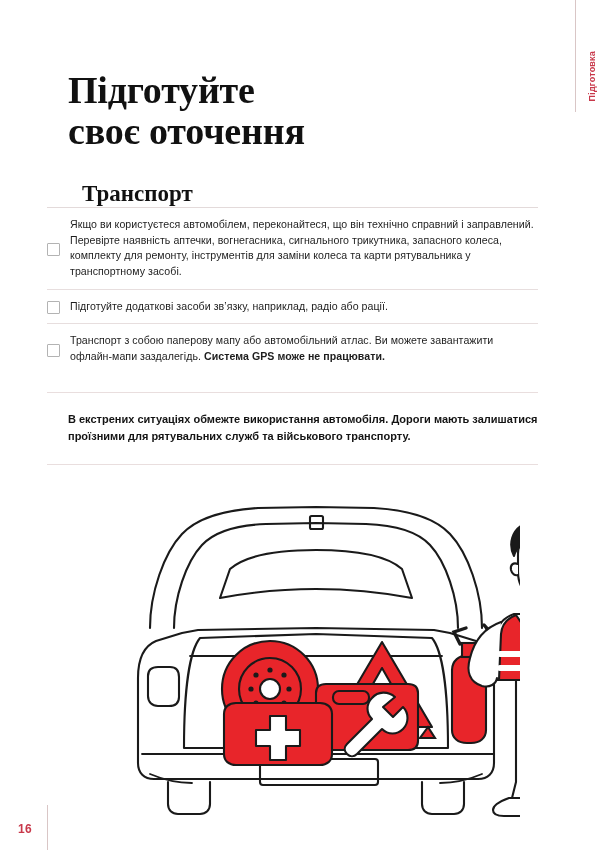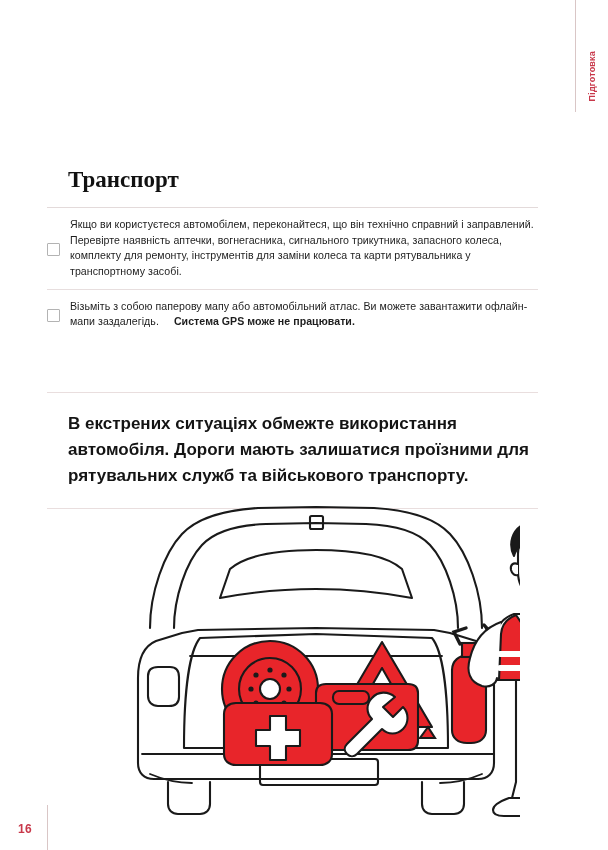--- a/index.html
+++ b/index.html
@@ -71,21 +71,21 @@
 
   .subtitle {
     position: absolute;
     left: 68px;
     top: 168px;
     font-family: "Liberation Serif", serif;
     font-weight: 700;
     font-size: 23px;
     line-height: 1;
     color: #111111;
-    margin: 0;
+    margin: 14px;
   }
 
   
   .checklist {
     position: absolute;
     left: 47px;
     top: 207px;
     width: 491px;
   }
   .check-item {
@@ -104,35 +104,35 @@
     border-radius: 1px;
     background: #fff;
     margin-top: 2px;
   }
   .check-text {
     font-size: 10.6px;
     line-height: 1.48;
     color: #1d1d1d;
     letter-spacing: .05px;
   }
-  .check-text b { font-weight: 700; margin-left: 12px; }
+  .check-text b { font-weight: 700; }
 
   
   .callout {
     position: absolute;
     left: 47px;
     top: 392px;
     width: 491px;
     border-top: 1px solid #e9dede;
     border-bottom: 1px solid #e9dede;
     padding: 18px 0 20px 21px;
     box-sizing: border-box;
   }
   .callout-text {
-    font-size: 17px;
+    font-size: 11px;
     font-weight: 700;
     line-height: 1.52;
     color: #141414;
     margin: 0;
     letter-spacing: 0;
   }
 
   
   .illustration {
     position: absolute;
@@ -166,35 +166,43 @@
 </head>
 <body>
 
 <div class="page">
 
   <div class="side-tab">
     <div class="side-tab-rule"></div>
     <div class="side-tab-label">Підготовка</div>
   </div>
 
+  <h1 class="title">
+    <span>Підготуйте</span>
+    <span>своє оточення</span>
+  </h1>
 
   <h2 class="subtitle">Транспорт</h2>
 
   <div class="checklist">
 
     <div class="check-item">
       <span class="checkbox"></span>
       <span class="check-text">Якщо ви користуєтеся автомобілем, переконайтеся, що він технічно справний і заправлений. Перевірте наявність аптечки, вогнегасника, сигнального трикутника, запасного колеса, комплекту для ремонту, інструментів для заміни колеса та карти рятувальника у транспортному засобі.</span>
     </div>
 
+    <div class="check-item">
+      <span class="checkbox"></span>
+      <span class="check-text">Підготуйте додаткові засоби зв’язку, наприклад, радіо або рації.</span>
+    </div>
 
     <div class="check-item">
       <span class="checkbox"></span>
       <span class="check-text">
-        <span>Візьміть з собою паперову мапу або автомобільний атлас. Ви можете завантажити офлайн-мапи заздалегідь. </span><b>Система GPS може не працювати.</b>
+        <span>Транспорт з собою паперову мапу або автомобільний атлас. Ви можете завантажити офлайн-мапи заздалегідь. </span><b>Система GPS може не працювати.</b>
       </span>
     </div>
 
   </div>
 
   <div class="callout">
     <p class="callout-text">В екстрених ситуаціях обмежте використання автомобіля. Дороги мають залишатися проїзними для рятувальних служб та військового транспорту.</p>
   </div>
 
   <div class="illustration">

